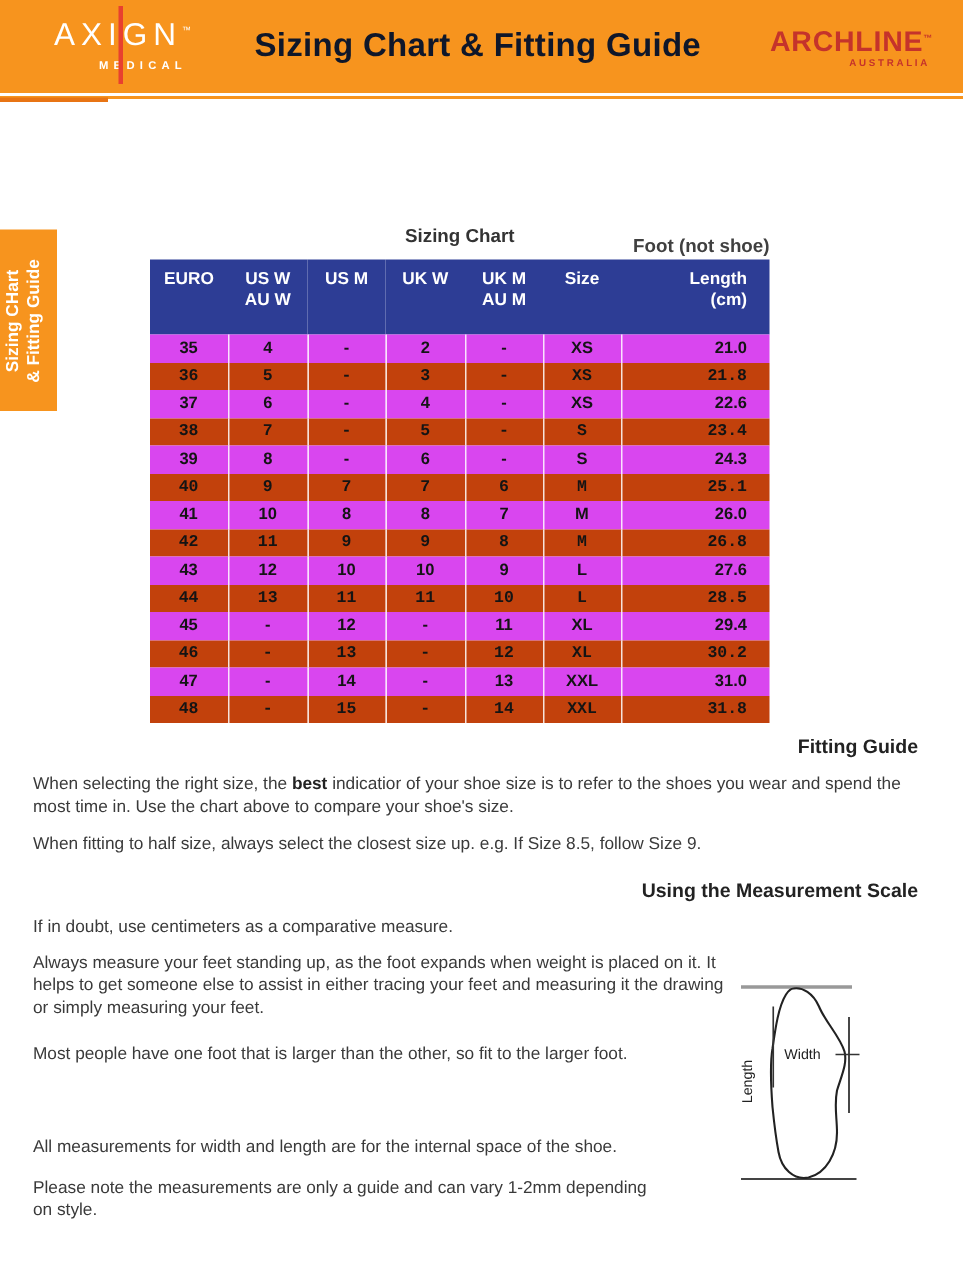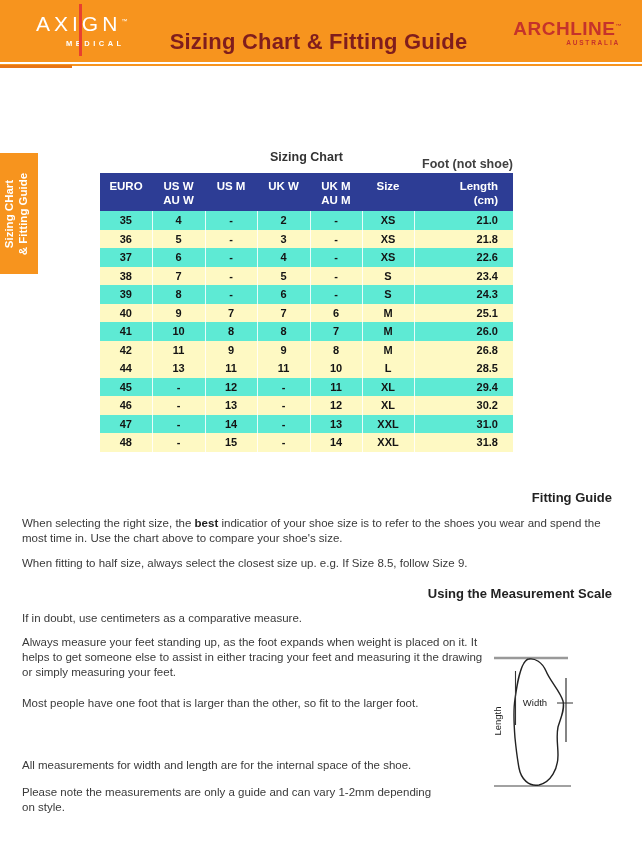--- a/index.html
+++ b/index.html
@@ -11,22 +11,22 @@
   }
 
   
   .banner { position:absolute; left:0; top:0; width:642px; height:62px; background:#F7941E; }
   .logo-axign { position:absolute; left:36px; top:9px; color:#ffffff; }
   .axign-name { font-size:21px; letter-spacing:4px; font-weight:500; line-height:24px; }
   .axign-tm { font-size:6px; vertical-align:super; letter-spacing:0; }
   .axign-sub { font-size:7.5px; letter-spacing:3.5px; font-weight:bold; margin-top:3px; margin-left:2px;padding-left:28px; }
   .axign-redline { position:absolute; left:43px; top:-5px; width:2.5px; height:52px; background:#E8402F; }
   .banner-title {
-    position:absolute; left:150px; right:155px; top:29px; text-align:center;
-    color:#7f1d1d; font-size:22px; font-weight:bold; letter-spacing:0.2px;
+    position:absolute; left:150px; right:155px; top:17px; text-align:center;
+    color:#0f172a; font-size:22px; font-weight:bold; letter-spacing:0.2px;
   }
   .logo-archline { position:absolute; right:20px; top:16px; text-align:right; color:#C5332B; }
   .archline-name { font-size:19px; font-weight:bold; letter-spacing:0.5px; line-height:20px; }
   .archline-tm { font-size:6px; vertical-align:super; }
   .archline-sub { font-size:6.5px; font-weight:bold; letter-spacing:1.8px; margin-top:0; margin-right:2px; }
   .rule { position:absolute; left:0; top:64px; width:642px; height:2px; background:#F7941E; }
   .rule-accent { position:absolute; left:0; top:65px; width:72px; height:3px; background:#E87414; }
 
   
   .side-tab { position:absolute; left:0; top:153px; width:38px; height:121px; background:#F7941E; }
@@ -42,30 +42,30 @@
   .chart-title { position:absolute; left:0; top:2px; width:100%; text-align:center;
                  font-size:12.5px; font-weight:bold; color:#333333; }
   .foot-note  { position:absolute; right:0px; top:9px; font-size:12.5px; font-weight:bold; color:#404040; }
   .sz-table { position:absolute; left:0; top:25px; width:413px; border-collapse:collapse; table-layout:fixed; }
   .sz-table col.c0 { width:52px; } .sz-table col.c1 { width:53px; }
   .sz-table col.c2 { width:52px; } .sz-table col.c3 { width:53px; }
   .sz-table col.c4 { width:52px; } .sz-table col.c5 { width:52px; }
   .sz-table col.c6 { width:99px; }
   .sz-table th {
     background:#2D3D95; color:#ffffff; font-size:11.5px; font-weight:bold;
-    height:38px; vertical-align:top; padding-top:6px; text-align:center; line-height:14px;
+    height:50px; vertical-align:top; padding-top:6px; text-align:center; line-height:14px;
   }
   .sz-table th.len, .sz-table td.len { text-align:right; padding-right:15px; }
   .sz-table td {
     height:18.5px; text-align:center; font-size:11px; font-weight:bold; color:#141414;
     border-right:1px solid rgba(255,255,255,0.85); padding:0;
   }
   .sz-table td:last-child { border-right:none; }
-  .sz-table tr.r-steel td { background:#5eead4; }
-  .sz-table tr.r-peri  td { background:#fef9c3; }
+  .sz-table tr.r-steel td { background:#d946ef; }
+  .sz-table tr.r-peri  td { background:#c2410c;font-family:Liberation Mono, monospace; }
 
   
   .sec-head { position:absolute; left:0; width:612px; text-align:right;
               font-size:13px; font-weight:bold; color:#222222; }
   .para { position:absolute; left:22px; width:596px; font-size:11.5px; line-height:15px; color:#3a3a3a; }
   #h-fitting { top:490px; }
   #p-fit-1 { top:516px; }
   #p-fit-2 { top:556px; }
   #h-using { top:586px; }
   #p-meas-1 { top:611px; }
@@ -212,20 +212,29 @@
             <td class="len">26.0</td>
           </tr>
           <tr class="r-peri">
             <td>42</td>
             <td>11</td>
             <td>9</td>
             <td>9</td>
             <td>8</td>
             <td>M</td>
             <td class="len">26.8</td>
+          </tr>
+          <tr class="r-steel">
+            <td>43</td>
+            <td>12</td>
+            <td>10</td>
+            <td>10</td>
+            <td>9</td>
+            <td>L</td>
+            <td class="len">27.6</td>
           </tr>
           <tr class="r-peri">
             <td>44</td>
             <td>13</td>
             <td>11</td>
             <td>11</td>
             <td>10</td>
             <td>L</td>
             <td class="len">28.5</td>
           </tr>

